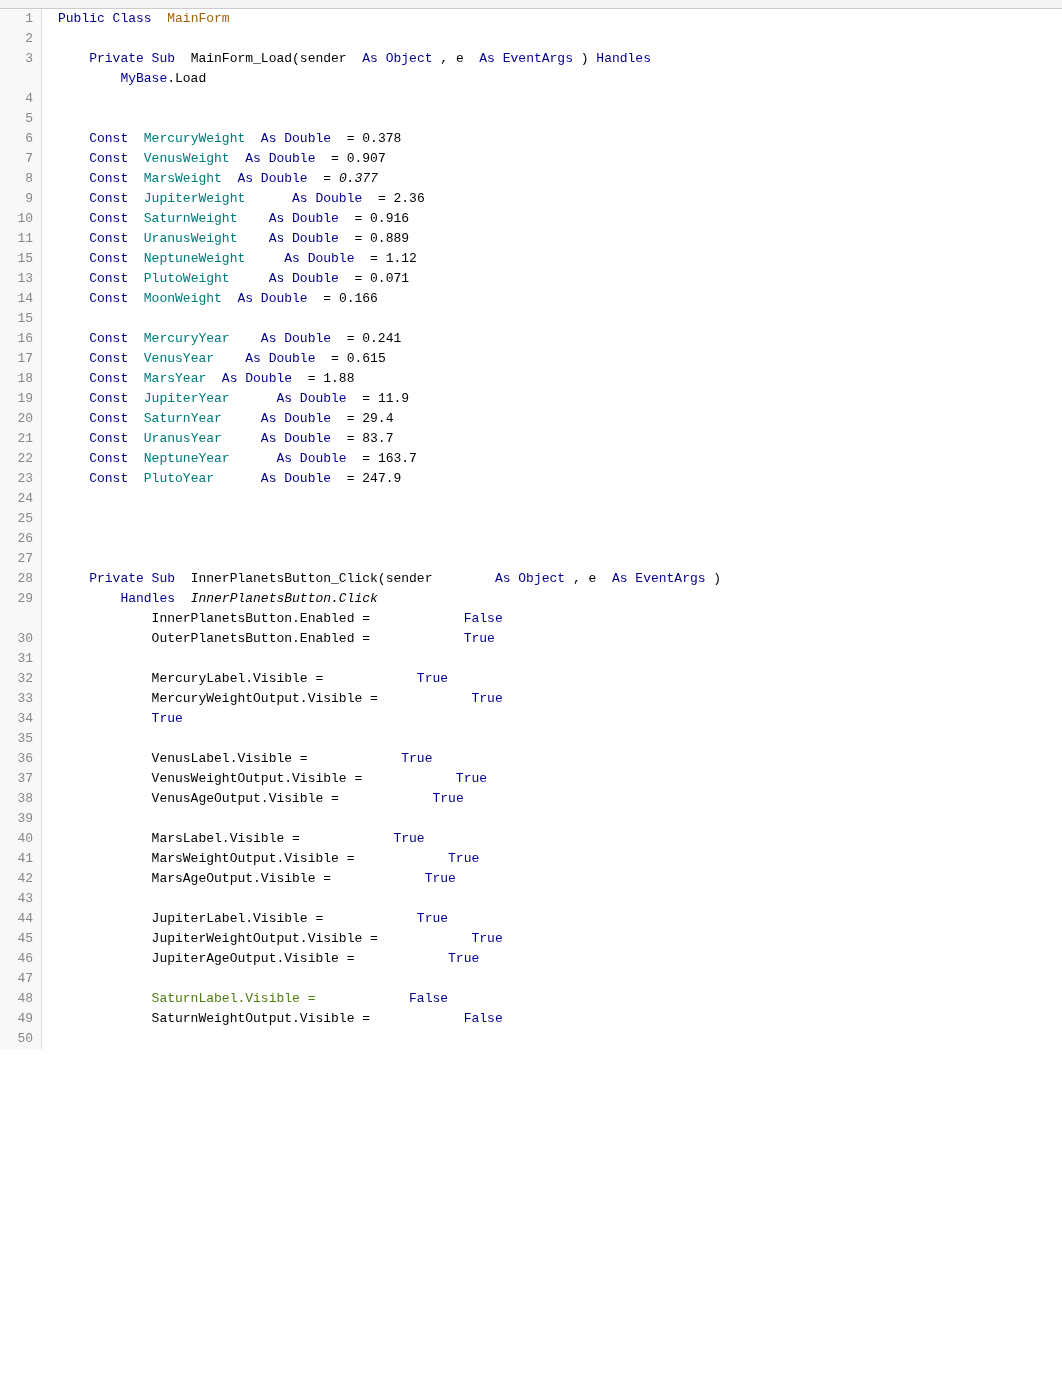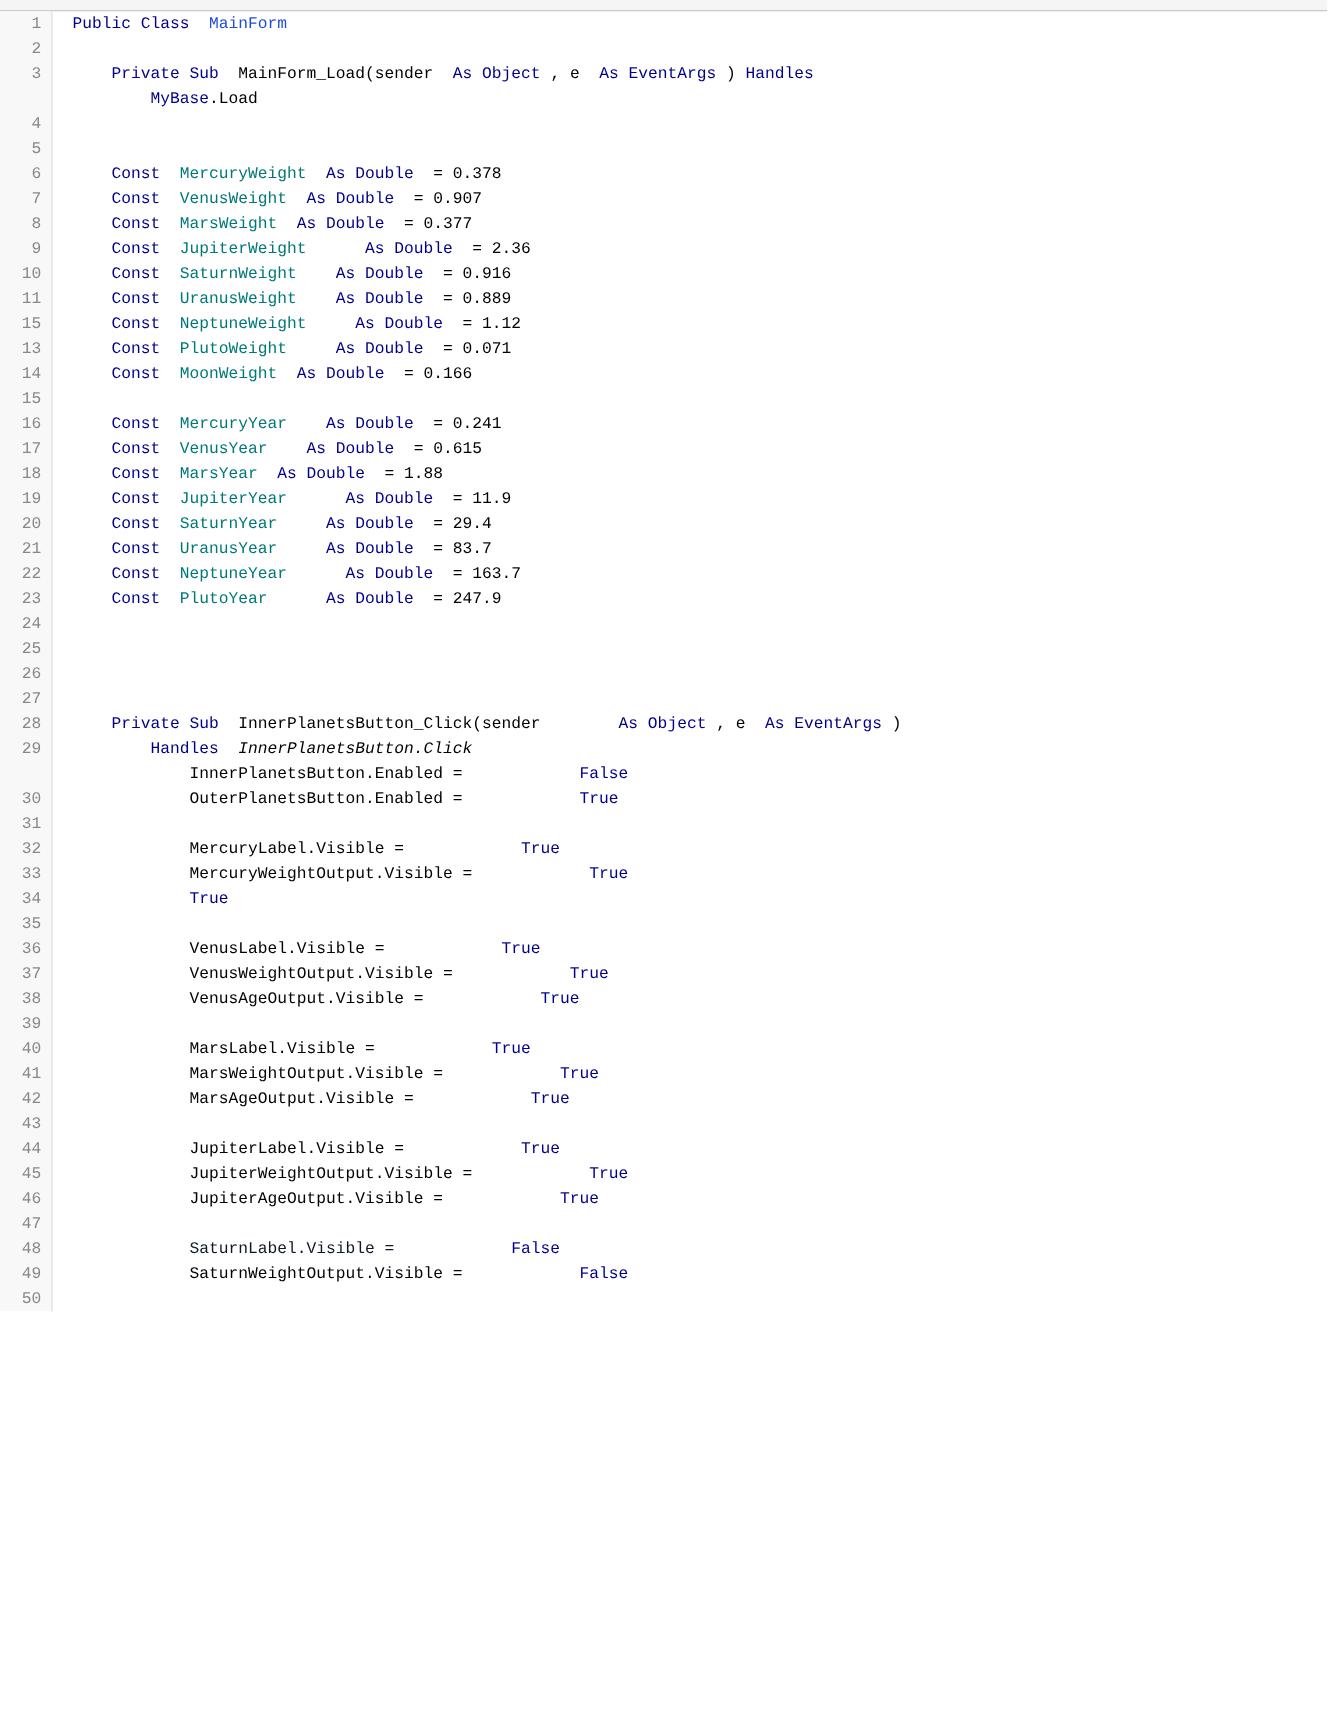--- a/index.html
+++ b/index.html
@@ -114,29 +114,29 @@
         <div>43</div>
         <div>44</div>
         <div>45</div>
         <div>46</div>
         <div>47</div>
         <div>48</div>
         <div>49</div>
         <div>50</div>
       </div>
     <div class="code-content" id="codeContent">
-        <div class="code-line"><span style="color: rgb(0, 0, 139);">Public Class</span><span style="color: rgb(0, 0, 0);">  </span><span style="color: #1d4ed8;">MainForm</span></div>
+        <div class="code-line"><span style="color: rgb(0, 0, 139);">Public Class</span><span style="color: rgb(0, 0, 0);">  </span><span style="color: #a16207;">MainForm</span></div>
         <div class="code-line">&nbsp;</div>
         <div class="code-line"><span style="color: rgb(0, 0, 139);">    Private Sub</span><span style="color: rgb(0, 0, 0);">  MainForm_Load(sender</span><span style="color: rgb(0, 0, 139);">  As Object</span><span style="color: rgb(0, 0, 0);"> , e</span><span style="color: rgb(0, 0, 139);">  As EventArgs</span><span style="color: rgb(0, 0, 0);"> ) </span><span style="color: rgb(0, 0, 139);">Handles</span></div>
         <div class="code-line"><span style="color: rgb(0, 0, 139);">        MyBase</span><span style="color: rgb(0, 0, 0);">.Load</span></div>
         <div class="code-line">&nbsp;</div>
         <div class="code-line">&nbsp;</div>
         <div class="code-line"><span style="color: rgb(0, 0, 139);">    Const</span><span style="color: rgb(0, 120, 120);">  MercuryWeight</span><span style="color: rgb(0, 0, 139);">  As Double</span><span style="color: rgb(0, 0, 0);">  = 0.378</span></div>
         <div class="code-line"><span style="color: rgb(0, 0, 139);">    Const</span><span style="color: rgb(0, 120, 120);">  VenusWeight</span><span style="color: rgb(0, 0, 139);">  As Double</span><span style="color: rgb(0, 0, 0);">  = 0.907</span></div>
-        <div class="code-line"><span style="color: rgb(0, 0, 139);">    Const</span><span style="color: rgb(0, 120, 120);">  MarsWeight</span><span style="color: rgb(0, 0, 139);">  As Double</span><span style="color: rgb(0, 0, 0);">  = 0.377</span></div>
+        <div class="code-line"><span style="color: rgb(0, 0, 139);">    Const</span><span style="color: rgb(0, 120, 120);">  MarsWeight</span><span style="color: rgb(0, 0, 139);">  As Double</span><span style="color: rgb(0, 0, 0); font-style: italic;">  = 0.377</span></div>
         <div class="code-line"><span style="color: rgb(0, 0, 139);">    Const</span><span style="color: rgb(0, 120, 120);">  JupiterWeight</span><span style="color: rgb(0, 0, 139);">      As Double</span><span style="color: rgb(0, 0, 0);">  = 2.36</span></div>
         <div class="code-line"><span style="color: rgb(0, 0, 139);">    Const</span><span style="color: rgb(0, 120, 120);">  SaturnWeight</span><span style="color: rgb(0, 0, 139);">    As Double</span><span style="color: rgb(0, 0, 0);">  = 0.916</span></div>
         <div class="code-line"><span style="color: rgb(0, 0, 139);">    Const</span><span style="color: rgb(0, 120, 120);">  UranusWeight</span><span style="color: rgb(0, 0, 139);">    As Double</span><span style="color: rgb(0, 0, 0);">  = 0.889</span></div>
         <div class="code-line"><span style="color: rgb(0, 0, 139);">    Const</span><span style="color: rgb(0, 120, 120);">  NeptuneWeight</span><span style="color: rgb(0, 0, 139);">     As Double</span><span style="color: rgb(0, 0, 0);">  = 1.12</span></div>
         <div class="code-line"><span style="color: rgb(0, 0, 139);">    Const</span><span style="color: rgb(0, 120, 120);">  PlutoWeight</span><span style="color: rgb(0, 0, 139);">     As Double</span><span style="color: rgb(0, 0, 0);">  = 0.071</span></div>
         <div class="code-line"><span style="color: rgb(0, 0, 139);">    Const</span><span style="color: rgb(0, 120, 120);">  MoonWeight</span><span style="color: rgb(0, 0, 139);">  As Double</span><span style="color: rgb(0, 0, 0);">  = 0.166</span></div>
         <div class="code-line">&nbsp;</div>
         <div class="code-line"><span style="color: rgb(0, 0, 139);">    Const</span><span style="color: rgb(0, 120, 120);">  MercuryYear</span><span style="color: rgb(0, 0, 139);">    As Double</span><span style="color: rgb(0, 0, 0);">  = 0.241</span></div>
         <div class="code-line"><span style="color: rgb(0, 0, 139);">    Const</span><span style="color: rgb(0, 120, 120);">  VenusYear</span><span style="color: rgb(0, 0, 139);">    As Double</span><span style="color: rgb(0, 0, 0);">  = 0.615</span></div>
         <div class="code-line"><span style="color: rgb(0, 0, 139);">    Const</span><span style="color: rgb(0, 120, 120);">  MarsYear</span><span style="color: rgb(0, 0, 139);">  As Double</span><span style="color: rgb(0, 0, 0);">  = 1.88</span></div>
@@ -163,17 +163,17 @@
         <div class="code-line"><span style="color: rgb(0, 0, 0);">            VenusAgeOutput.Visible =</span><span style="color: rgb(0, 0, 139);">            True</span></div>
         <div class="code-line">&nbsp;</div>
         <div class="code-line"><span style="color: rgb(0, 0, 0);">            MarsLabel.Visible =</span><span style="color: rgb(0, 0, 139);">            True</span></div>
         <div class="code-line"><span style="color: rgb(0, 0, 0);">            MarsWeightOutput.Visible =</span><span style="color: rgb(0, 0, 139);">            True</span></div>
         <div class="code-line"><span style="color: rgb(0, 0, 0);">            MarsAgeOutput.Visible =</span><span style="color: rgb(0, 0, 139);">            True</span></div>
         <div class="code-line">&nbsp;</div>
         <div class="code-line"><span style="color: rgb(0, 0, 0);">            JupiterLabel.Visible =</span><span style="color: rgb(0, 0, 139);">            True</span></div>
         <div class="code-line"><span style="color: rgb(0, 0, 0);">            JupiterWeightOutput.Visible =</span><span style="color: rgb(0, 0, 139);">            True</span></div>
         <div class="code-line"><span style="color: rgb(0, 0, 0);">            JupiterAgeOutput.Visible =</span><span style="color: rgb(0, 0, 139);">            True</span></div>
         <div class="code-line">&nbsp;</div>
-        <div class="code-line"><span style="color: #0f172a;">            SaturnLabel.Visible =</span><span style="color: rgb(0, 0, 139);">            False</span></div>
+        <div class="code-line"><span style="color: #4d7c0f;">            SaturnLabel.Visible =</span><span style="color: rgb(0, 0, 139);">            False</span></div>
         <div class="code-line"><span style="color: rgb(0, 0, 0);">            SaturnWeightOutput.Visible =</span><span style="color: rgb(0, 0, 139);">            False</span></div>
       </div>
   </div>
 </div>
 
 </body></html>

